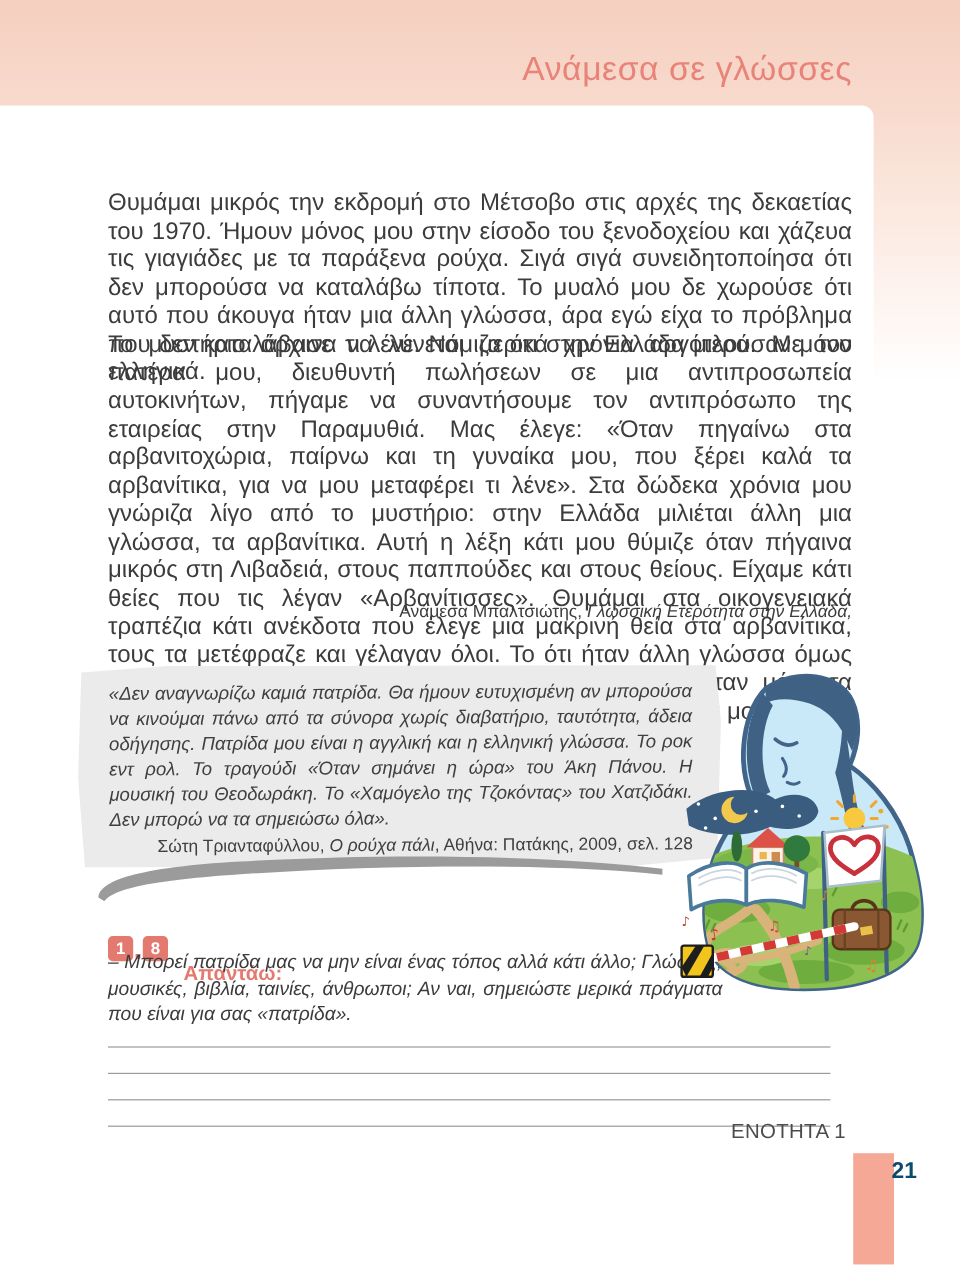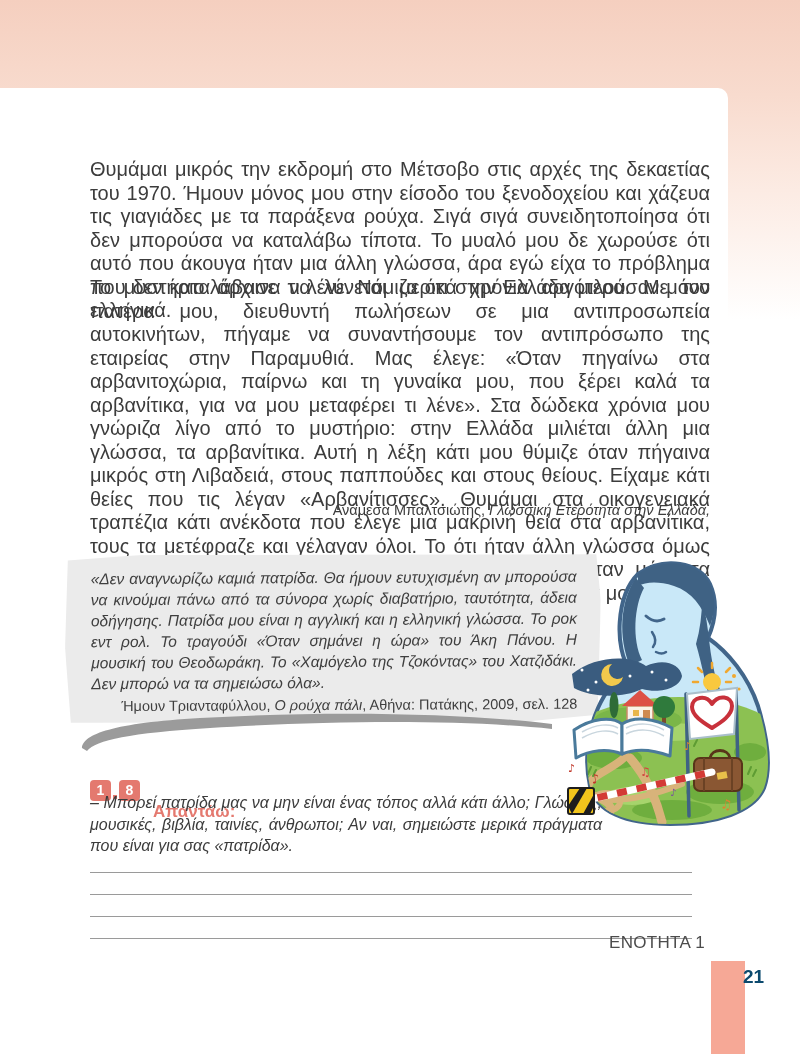--- a/index.html
+++ b/index.html
@@ -73,33 +73,34 @@
   }
   .page-number{color:#0c4a6e;font-size:19px;font-weight:bold;padding-top:5px;margin-left:32px;}
 </style>
 </head>
 <body>
 
 <div class="page">
 
   <div class="panel"></div>
 
+  <div class="header-title">Ανάμεσα σε γλώσσες</div>
 
 
   <div class="body-par p1">Θυμάμαι μικρός την εκδρομή στο Μέτσοβο στις αρχές της δεκαετίας του 1970. Ήμουν μόνος μου στην είσοδο του ξενοδοχείου και χάζευα τις γιαγιάδες με τα παράξενα ρούχα. Σιγά σιγά συνειδητοποίησα ότι δεν μπορούσα να καταλάβω τίποτα. Το μυαλό μου δε χωρούσε ότι αυτό που άκουγα ήταν μια άλλη γλώσσα, άρα εγώ είχα το πρόβλημα που δεν καταλάβαινα τι λένε. Νόμιζα ότι στην Ελλάδα μιλούσαν μόνο ελληνικά.</div>
   <div class="body-par p2">Το μυστήριο άρχισε να λύνεται μερικά χρόνια αργότερα. Με τον πατέρα μου, διευθυντή πωλήσεων σε μια αντιπροσωπεία αυτοκινήτων, πήγαμε να συναντήσουμε τον αντιπρόσωπο της εταιρείας στην Παραμυθιά. Μας έλεγε: «Όταν πηγαίνω στα αρβανιτοχώρια, παίρνω και τη γυναίκα μου, που ξέρει καλά τα αρβανίτικα, για να μου μεταφέρει τι λένε». Στα δώδεκα χρόνια μου γνώριζα λίγο από το μυστήριο: στην Ελλάδα μιλιέται άλλη μια γλώσσα, τα αρβανίτικα. Αυτή η λέξη κάτι μου θύμιζε όταν πήγαινα μικρός στη Λιβαδειά, στους παππούδες και στους θείους. Είχαμε κάτι θείες που τις λέγαν «Αρβανίτισσες». Θυμάμαι στα οικογενειακά τραπέζια κάτι ανέκδοτα που έλεγε μια μακρινή θεία στα αρβανίτικα, τους τα μετέφραζε και γέλαγαν όλοι. Το ότι ήταν άλλη γλώσσα όμως δε μου είχε περάσει από το μυαλό. Άλλη γλώσσα ήταν μόνο τα αγγλικά που έκανα και τα γαλλικά όπου με έγραψε η μάνα μου.</div>
 
   <div class="citation1">
     <span>Ανάμεσα Μπαλτσιώτης, </span><span class="work">Γλωσσική Ετερότητα στην Ελλάδα,</span><br>
   </div>
 
   <div class="quote-box">
     <div class="quote-text">«Δεν αναγνωρίζω καμιά πατρίδα. Θα ήμουν ευτυχισμένη αν μπορούσα να κινούμαι πάνω από τα σύνορα χωρίς διαβατήριο, ταυτότητα, άδεια οδήγησης. Πατρίδα μου είναι η αγγλική και η ελληνική γλώσσα. Το ροκ εντ ρολ. Το τραγούδι «Όταν σημάνει η ώρα» του Άκη Πάνου. Η μουσική του Θεοδωράκη. Το «Χαμόγελο της Τζοκόντας» του Χατζιδάκι. Δεν μπορώ να τα σημειώσω όλα».</div>
     <div class="quote-cite">
-      <span>Ήμουν Τριανταφύλλου, </span><span class="work">Ο ρούχα πάλι</span><span>, Αθήνα: Πατάκης, 2009, σελ. 128</span>
+      <span>Σώτη Τριανταφύλλου, </span><span class="work">Ο ρούχα πάλι</span><span>, Αθήνα: Πατάκης, 2009, σελ. 128</span>
     </div>
   </div>
 
   <svg class="swoosh" width="492" height="40" viewBox="0 0 492 40">
     <path d="M12,37 C13,23 44,12 130,7 C270,-1 400,3 482,13 L482,18 C390,8 250,10 140,17 C60,22 26,29 17,40 Z" fill="#9b9b9b"></path>
   </svg>
 
   <svg class="illustration" width="240" height="276" viewBox="0 0 240 276">
     <defs>
       <clipPath id="fig">

